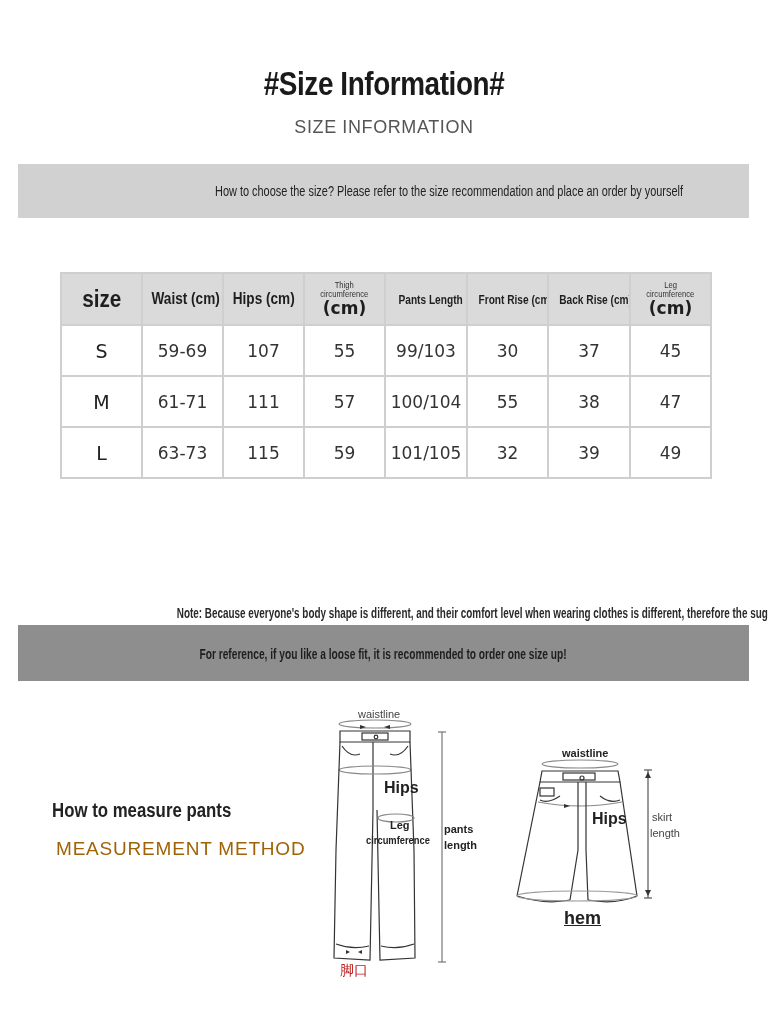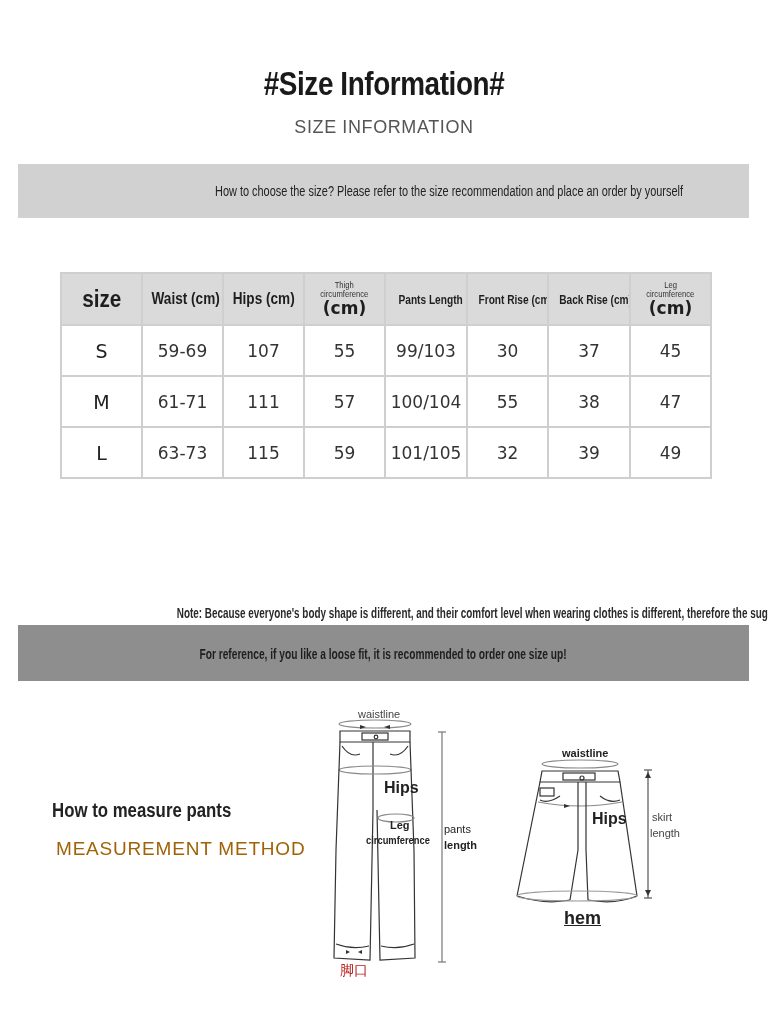--- a/index.html
+++ b/index.html
@@ -206,21 +206,21 @@
       <polygon points="46,27 40,25 40,29"></polygon>
       <polygon points="64,27 70,25 70,29"></polygon>
       <polygon points="30,252 26,250 26,254"></polygon>
       <polygon points="38,252 42,250 42,254"></polygon>
     </g>
   </svg>
   <span class="lbl sm" style="left:38px; top:8px;">waistline</span>
   <span class="lbl md" style="left:64px; top:79px;">Hips</span>
   <span class="lbl sm" style="left:70px; top:119px; font-weight:bold; color:#222;">Leg</span>
   <span class="lbl sm" style="left:46px; top:134px; font-weight:bold; color:#222; transform:scaleX(0.85); transform-origin:left;">circumference</span>
-  <span class="lbl sm" style="left:124px; top:123px; font-weight:normal; color:#222;">pants</span>
+  <span class="lbl sm" style="left:124px; top:123px; font-weight:bold; color:#222;">pants</span>
   <span class="lbl sm" style="left:124px; top:139px; font-weight:bold; color:#222;">length</span>
   <span class="lbl sm" style="left:20px; top:262px; font-size:14px; color:#b91c1c;">脚口</span>
 </div>
 
 <div class="diagram" style="left:500px; top:740px; width:200px; height:200px;">
   <svg width="200" height="200" viewBox="0 0 200 200" style="position:absolute;left:0;top:0">
     <g fill="none" stroke="#333" stroke-width="1.2">
       <ellipse cx="80" cy="24" rx="38" ry="4" stroke="#888"></ellipse>
       <path d="M42 31 L118 31 L120 42 L40 42 Z"></path>
       <rect x="63" y="33" width="32" height="7"></rect>

